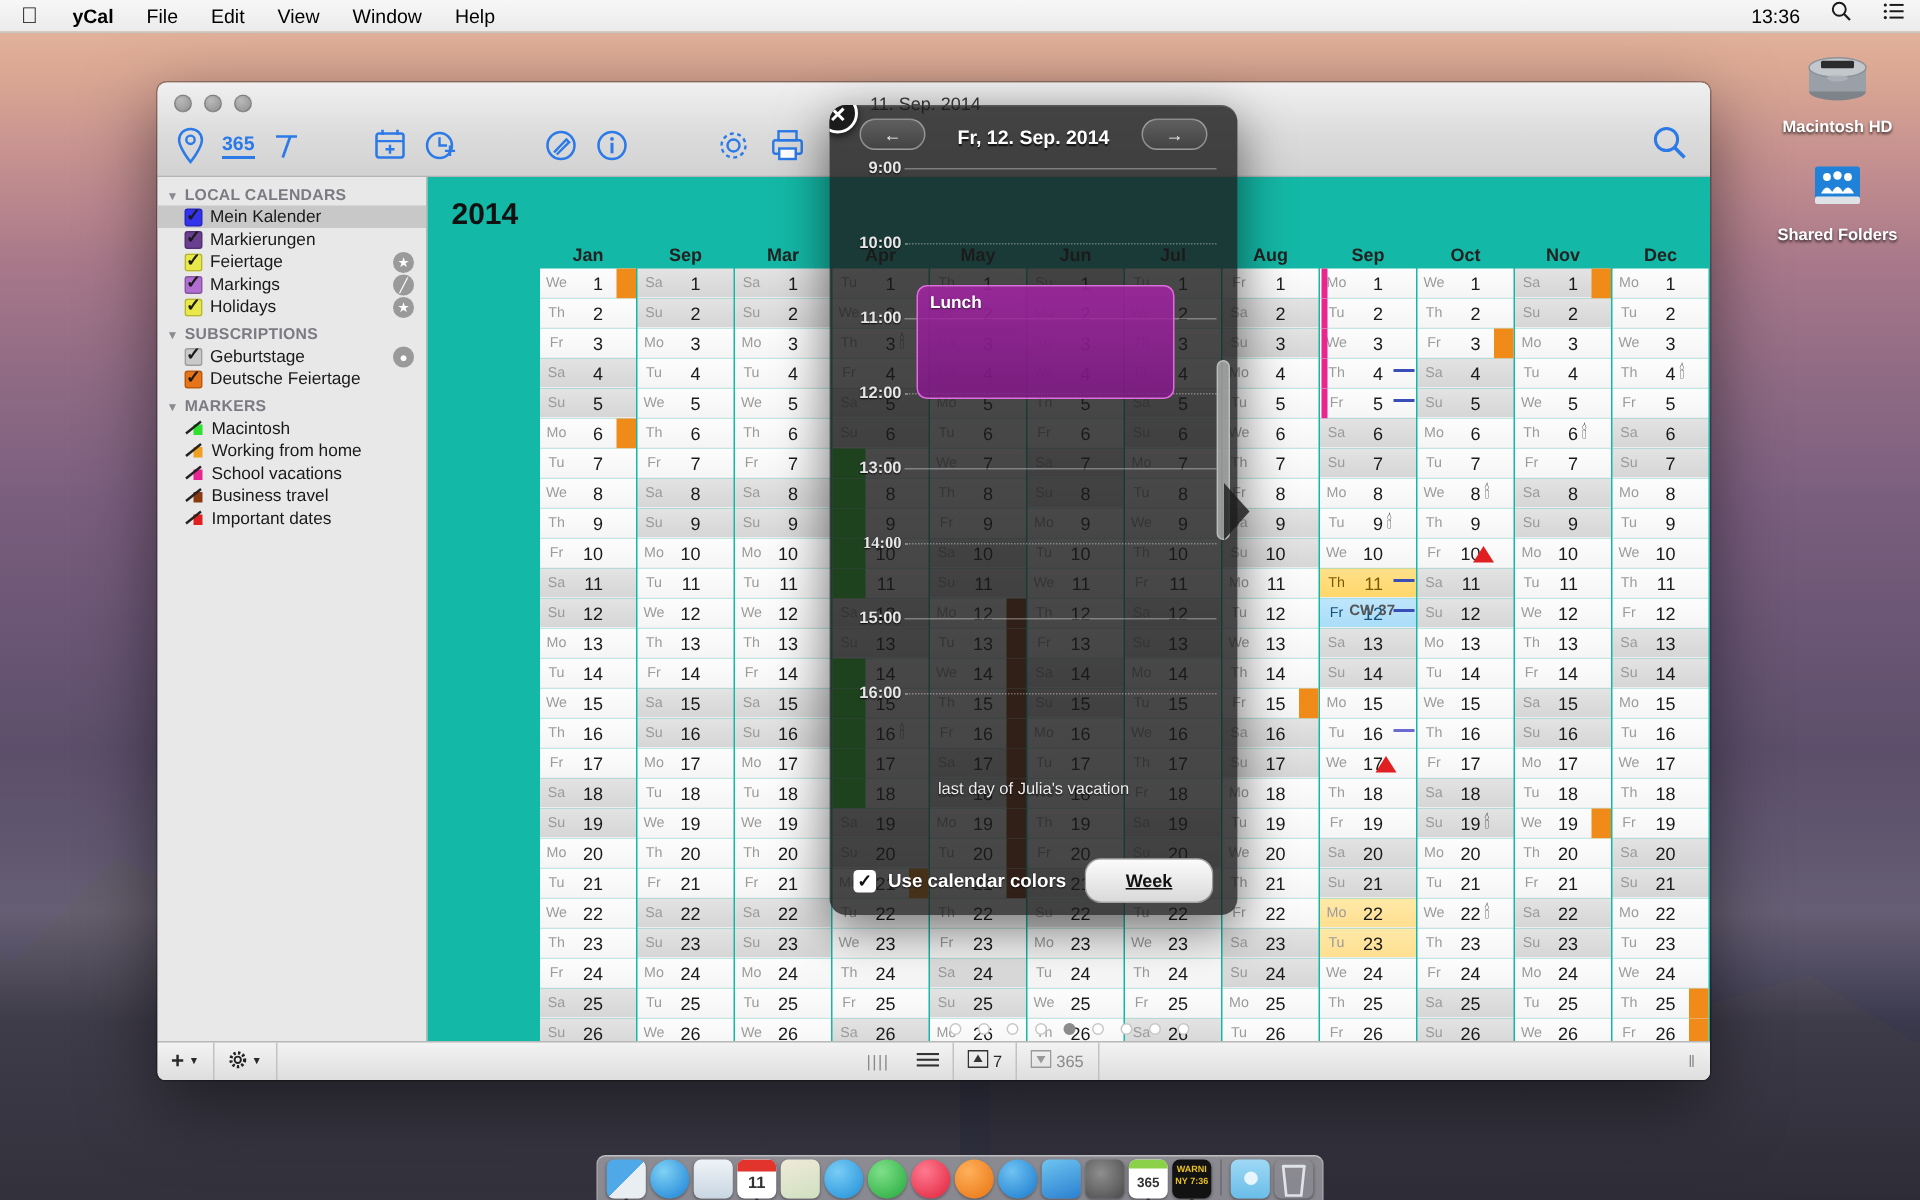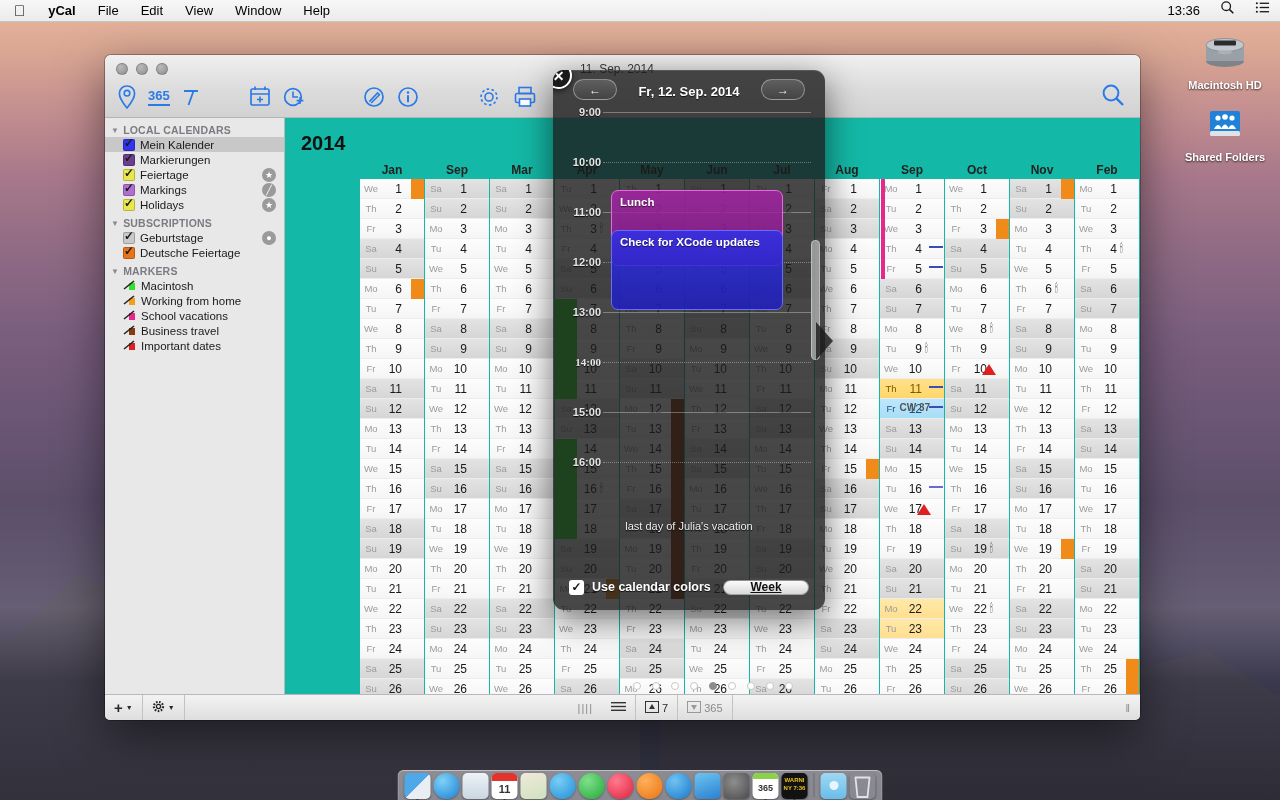--- a/index.html
+++ b/index.html
@@ -224,21 +224,21 @@
     font-size:11px; color:#ededed; text-shadow:0 1px 1px rgba(0,0,0,.85); }
   #popscroll { position:absolute; right:5px; top:170px; width:9px; height:120px;
     border-radius:5px; background:rgba(200,200,200,.65);
     border:1px solid rgba(255,255,255,.35); }
   #popfoot { position:absolute; left:0; right:0; bottom:0; height:46px;
     display:flex; align-items:center; padding:0 16px; gap:8px; }
   #popfoot .cb { width:15px; height:15px; border-radius:3px; background:#fff;
     color:#111; font-size:12px; font-weight:bold; display:flex;
     align-items:center; justify-content:center; }
   #popfoot .cblbl { font-size:12.5px; font-weight:bold; text-shadow:0 1px 1px rgba(0,0,0,.8); }
-  #weekbtn { margin-left:auto; width:86px; height:15px; border-radius:11px;
+  #weekbtn { margin-left:auto; width:86px; height:30px; border-radius:11px;
     background:linear-gradient(180deg,#fbfbfb,#d9d9d9); color:#111;
     font-size:12px; font-weight:bold; display:flex; align-items:center;
     justify-content:center; border:1px solid rgba(0,0,0,.35);text-decoration:underline; }
   #poparrow { position:absolute; left:816px; top:322px; width:0; height:0;
     border-top:19px solid transparent; border-bottom:19px solid transparent;
     border-left:17px solid rgba(26,26,26,.80); z-index:31; }
   #popdate { position:absolute; left:580px; top:62px; font-size:12px;
     color:#3a3a3a; z-index:29; }
 </style>
 </head>
@@ -1793,21 +1793,21 @@
             <div class="day">
               <span class="dw">Tu</span>
               <span class="dn">25</span>
             </div>
             <div class="day">
               <span class="dw">We</span>
               <span class="dn">26</span>
             </div>
           </div>
           <div class="mcol">
-            <div class="mh">Feb</div>
+            <div class="mh">Dec</div>
             <div class="day">
               <span class="dw">Mo</span>
               <span class="dn">1</span>
             </div>
             <div class="day">
               <span class="dw">Tu</span>
               <span class="dn">2</span>
             </div>
             <div class="day">
               <span class="dw">We</span>
@@ -1997,21 +1997,20 @@
       <div class="hourline dot" style="top: 150px;"></div>
       <div class="hourlbl" style="top: 194px;">13:00</div>
       <div class="hourline" style="top: 200px;"></div>
       <div class="hourlbl" style="top: 244px; font-family: Liberation Serif, serif;">14:00</div>
       <div class="hourline dot" style="top: 250px;"></div>
       <div class="hourlbl" style="top: 294px;">15:00</div>
       <div class="hourline" style="top: 300px;"></div>
       <div class="hourlbl" style="top: 344px;">16:00</div>
       <div class="hourline dot" style="top: 350px;"></div>
       <div class="ev purple" style="top: 78px; height: 76px;">Lunch</div>
-      <div class="ev blue" style="top: 118px; height: 80px;">Check for XCode updates</div>
     </div>
   <div id="popscroll"></div>
   <div id="popnote">last day of Julia's vacation</div>
   <div id="popfoot">
     <div class="cb">✓</div>
     <div class="cblbl">Use calendar colors</div>
     <div id="weekbtn">Week</div>
   </div>
 </div>
 

